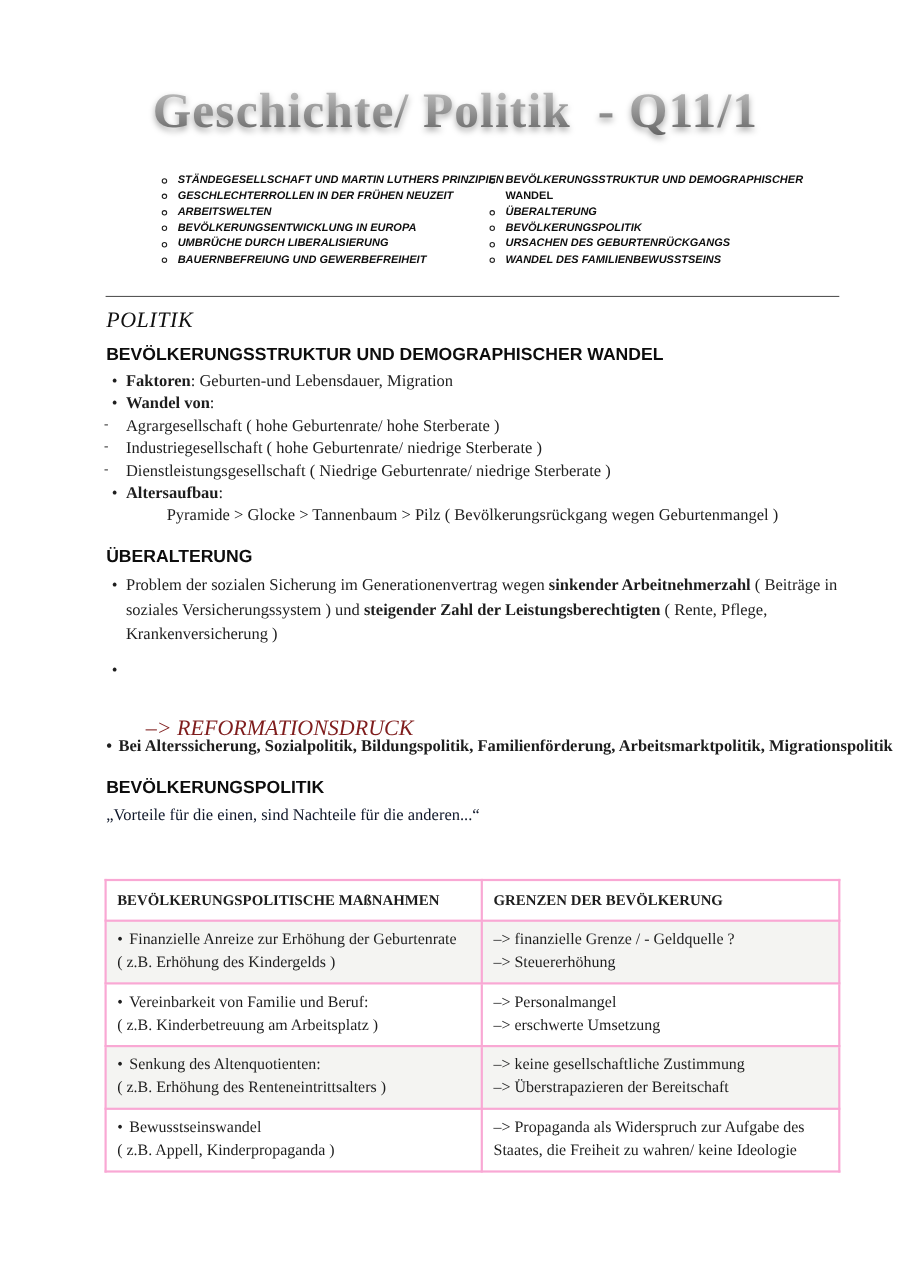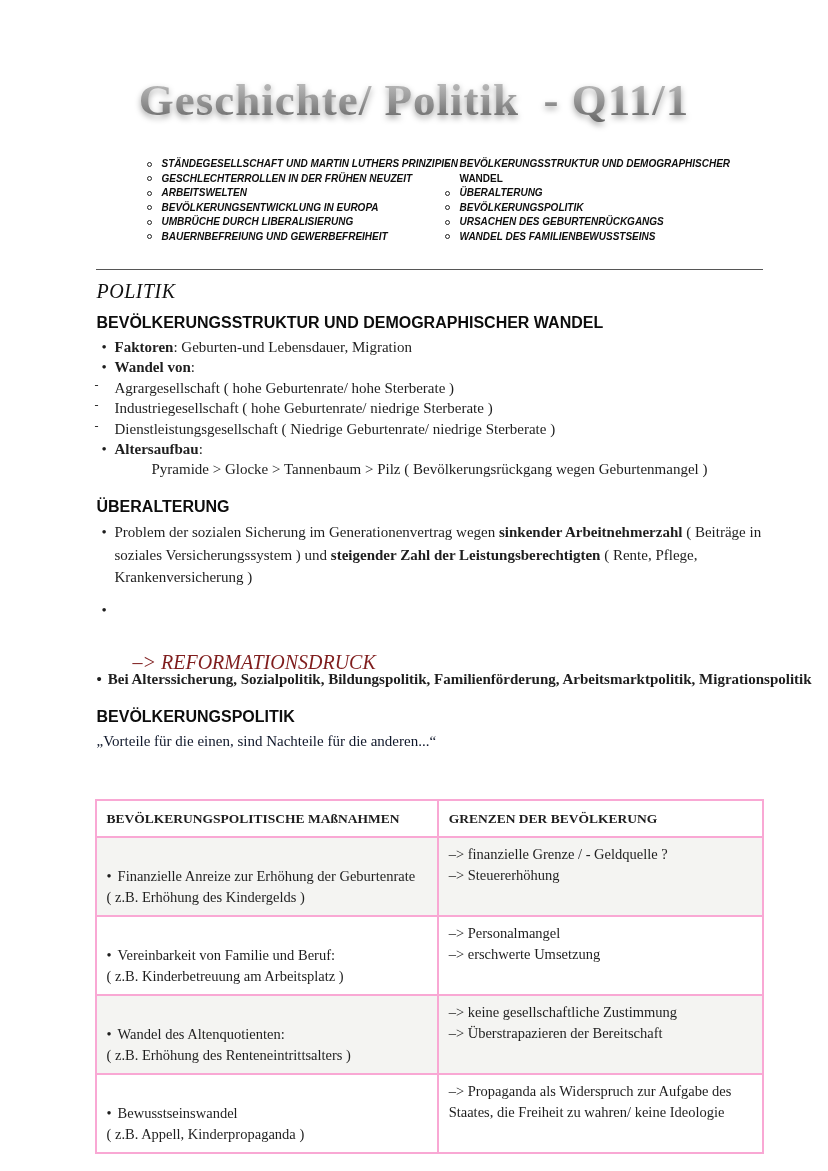--- a/index.html
+++ b/index.html
@@ -85,21 +85,21 @@
   .measures col.c1 { width:51.3%; }
   .measures col.c2 { width:48.7%; }
   .measures th, .measures td {
     border:2px solid #f9a8d4; text-align:left; vertical-align:top;
     padding:6px 10px 7px 10px;
   }
   .measures th { font-weight:bold; font-size:13.5px; padding:10px 10px 9px 10px;
                  white-space:nowrap; background:#ffffff; }
   .measures tr.alt td { background:#f4f4f2; }
   .cell-line { line-height:21px; }
-  .cell-line.bullet { padding-left:0;margin-top:22px; }
+  .cell-line.bullet { padding-left:0; }
   .cell-line .marker { margin-right:6px; }
 </style>
 </head>
 <body>
 
 <div class="page">
 
   <div class="doc-title">Geschichte/ Politik  - Q11/1</div>
 
   <div class="topics-left">
@@ -206,21 +206,21 @@
           <div class="cell-line bullet"><span class="marker">•</span><span>Vereinbarkeit von Familie und Beruf:</span></div>
           <div class="cell-line">( z.B. Kinderbetreuung am Arbeitsplatz )</div>
         </td>
         <td>
           <div class="cell-line">–&gt; Personalmangel</div>
           <div class="cell-line">–&gt; erschwerte Umsetzung</div>
         </td>
       </tr>
       <tr class="alt">
         <td>
-          <div class="cell-line bullet"><span class="marker">•</span><span>Wandel des Altenquotienten:</span></div>
+          <div class="cell-line bullet"><span class="marker">•</span><span>Senkung des Altenquotienten:</span></div>
           <div class="cell-line">( z.B. Erhöhung des Renteneintrittsalters )</div>
         </td>
         <td>
           <div class="cell-line">–&gt; keine gesellschaftliche Zustimmung</div>
           <div class="cell-line">–&gt; Überstrapazieren der Bereitschaft</div>
         </td>
       </tr>
       <tr>
         <td>
           <div class="cell-line bullet"><span class="marker">•</span><span>Bewusstseinswandel</span></div>

